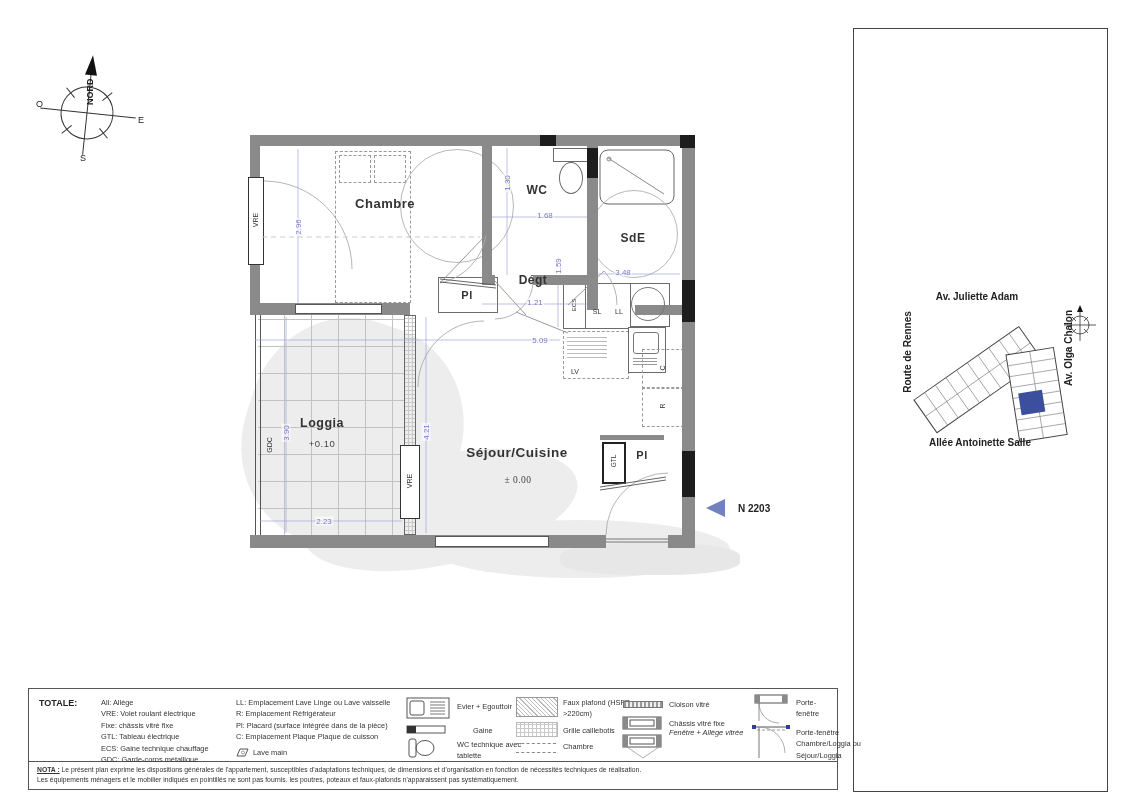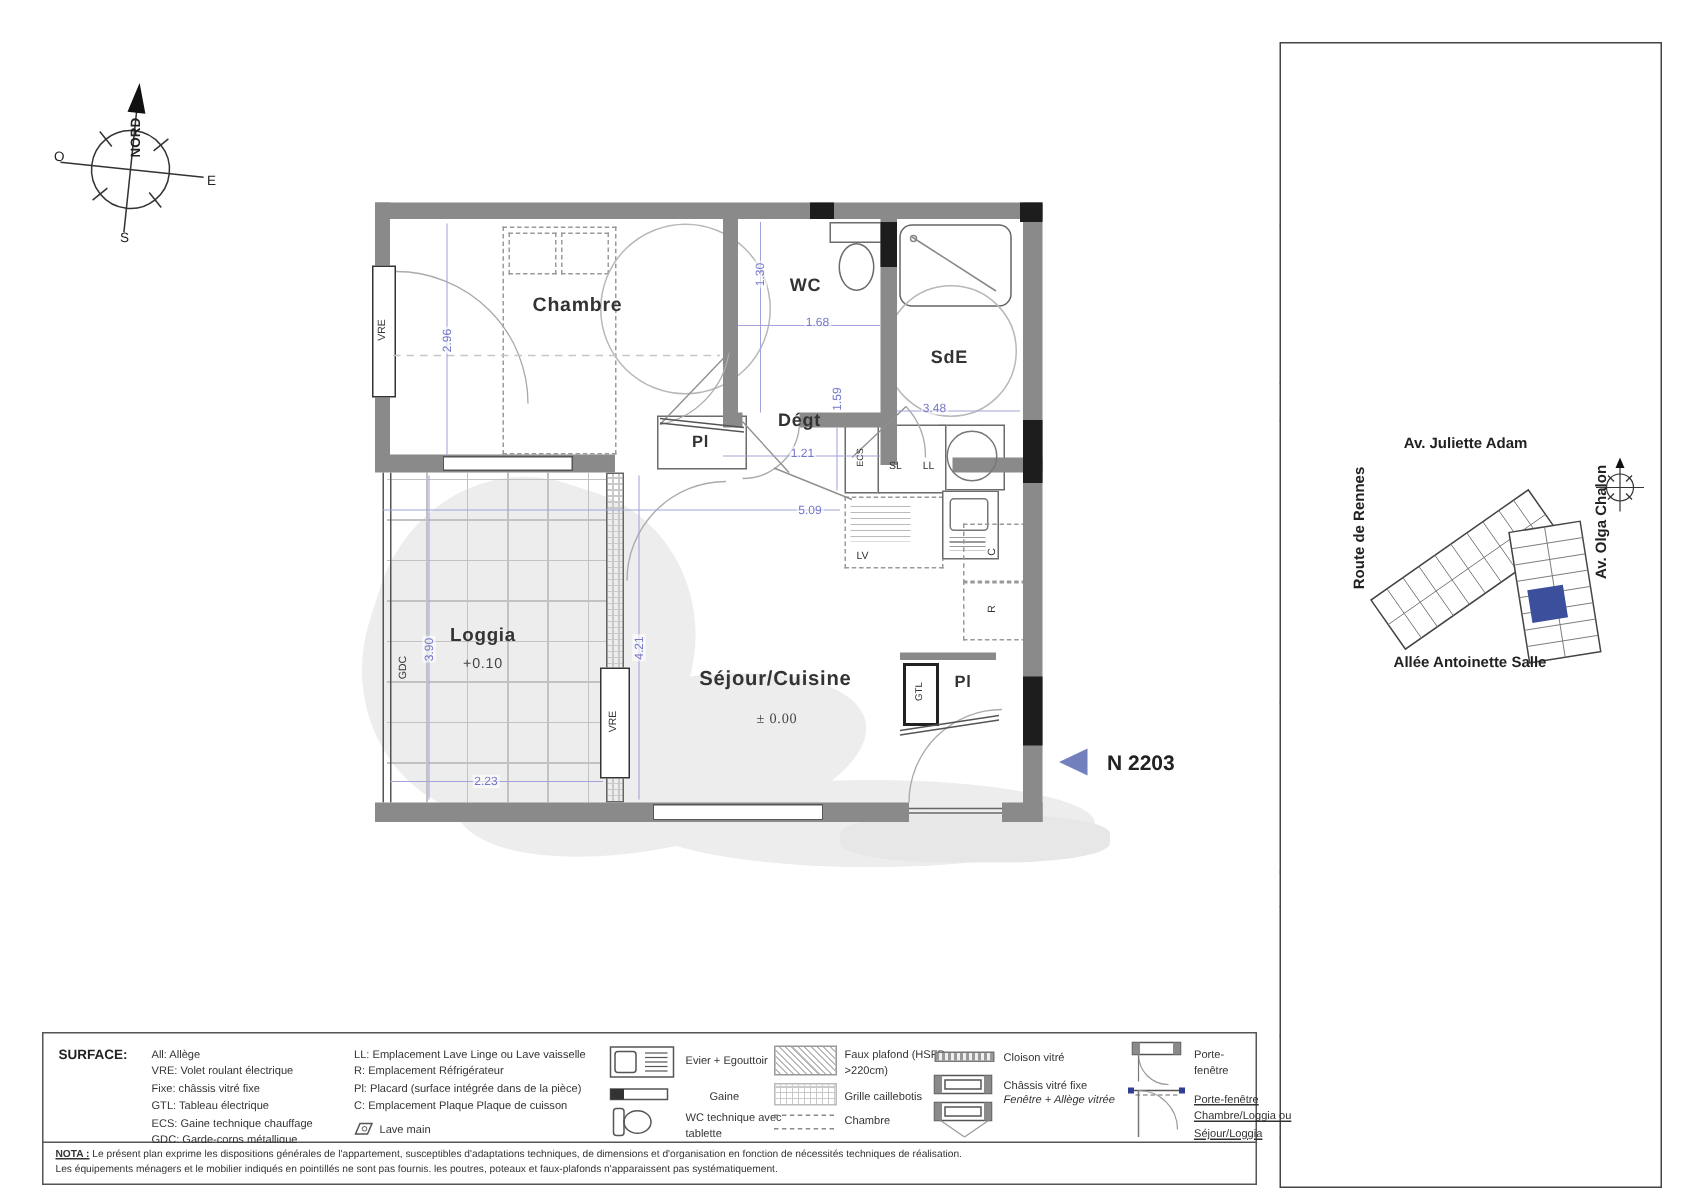--- a/index.html
+++ b/index.html
@@ -172,21 +172,21 @@
   <span class="rot dim" style="left:308px;top:131px;">1.59</span>
   <span class="ctr dim" style="left:285px;top:167px;">1.21</span>
   <span class="ctr dim" style="left:290px;top:205px;">5.09</span>
   <span class="rot dim" style="left:36px;top:298px;">3.90</span>
   <span class="ctr dim" style="left:74px;top:386px;">2.23</span>
   <span class="rot dim" style="left:176px;top:297px;">4.21</span>
 </div>
 
 <div class="abs" style="left:706px;top:499px;z-index:2;display:flex;align-items:center;">
   <span style="width:0;height:0;border-top:9px solid transparent;border-bottom:9px solid transparent;border-right:19px solid #7280bd;"></span>
-  <span style="margin-left:13px;font-weight:bold;font-size:14px;color:#222;">N 2203</span>
+  <span style="margin-left:13px;font-weight:bold;font-size:10px;color:#222;">N 2203</span>
 </div>
 
 <div class="abs" style="left:853px;top:28px;width:255px;height:764px;border:1px solid #444;box-sizing:border-box;background:#fff;z-index:2;"></div>
 
 <div class="panel-sec" style="top:50px;height:60px;display:flex;justify-content:center;align-items:center;">
   <div style="display:flex;align-items:center;gap:9px;color:#433d92;font-size:34px;font-weight:bold;">
     <span>L</span>
     <span>a</span>
     <span>ø</span>
     <span style="width:2px;height:30px;background:#8f8bc4;"></span>
@@ -323,21 +323,21 @@
       <div style="background:#2f3f96;grid-row:2;"></div>
   </div>
 </div>
 <div class="panel-sec" style="top:758px;border-top:1px solid #444;"></div>
 <div class="panel-sec" style="top:765px;padding:0 8px;display:flex;justify-content:space-between;font-size:9.5px;">
   <span><b>Édition:</b> <span>26 Avril 2023</span></span>
   <span><b>Indice:</b> <span>0</span></span>
 </div>
 
 <div class="abs" style="left:28px;top:688px;width:810px;height:74px;border:1px solid #555;box-sizing:border-box;background:#fff;z-index:2;">
-  <span class="abs" style="left:10px;top:9px;font-size:9px;font-weight:bold;">SURFACE:</span>
+  <span class="abs" style="left:10px;top:9px;font-size:9px;font-weight:bold;">TOTALE:</span>
 
   <div class="abs legend-txt" style="left:207px;top:8px;">
     <div>LL: Emplacement Lave Linge ou Lave vaisselle</div>
     <div>R: Emplacement Réfrigérateur</div>
     <div>Pl: Placard (surface intégrée dans de la pièce)</div>
     <div>C: Emplacement Plaque Plaque de cuisson</div>
     <div style="margin-top:4px;display:flex;align-items:center;gap:4px;">
       <svg style="position:static;" width="13" height="9" viewBox="0 0 13 9">
           <path d="M1 8 L4 1 H12 L9 8 Z" fill="none" stroke="#555"></path>
           <circle cx="7" cy="4.5" r="1.5" fill="none" stroke="#777" stroke-width=".7"></circle>
@@ -413,19 +413,19 @@
   </svg>
   <span class="abs legend-txt" style="left:767px;top:8px;">Porte-fenêtre</span>
   <svg style="left:722px;top:36px;" width="40" height="34" viewBox="0 0 40 34">
     <line x1="2" y1="2" x2="38" y2="2" stroke="#555"></line>
       <rect x="1" y="0" width="4" height="4" fill="#2f3f96"></rect>
       <rect x="35" y="0" width="4" height="4" fill="#2f3f96"></rect>
     <line x1="6" y1="5" x2="34" y2="5" stroke="#999" stroke-dasharray="3 2"></line>
     <line x1="8" y1="2" x2="8" y2="33" stroke="#777"></line>
     <path d="M 8 2 A 26 26 0 0 1 34 28" fill="none" stroke="#999" stroke-width=".8"></path>
   </svg>
-  <span class="abs legend-txt" style="left:767px;top:38px;width:68px;white-space:normal;text-decoration:underline;">Porte-fenêtre Chambre/Loggia ou Séjour/Loggia</span>
+  <span class="abs legend-txt" style="left:767px;top:38px;width:68px;white-space:normal;">Porte-fenêtre Chambre/Loggia ou Séjour/Loggia</span>
 </div>
 
 <div class="abs" style="left:28px;top:762px;width:810px;height:28px;border:1px solid #555;border-top:none;box-sizing:border-box;background:#fff;z-index:2;padding:3px 8px;font-size:6.8px;color:#333;line-height:10px;">
   <div><b style="text-decoration:underline;">NOTA :</b> <span>Le présent plan exprime les dispositions générales de l'appartement, susceptibles d'adaptations techniques, de dimensions et d'organisation en fonction de nécessités techniques de réalisation.</span></div>
   <div>Les équipements ménagers et le mobilier indiqués en pointillés ne sont pas fournis. les poutres, poteaux et faux-plafonds n'apparaissent pas systématiquement.</div>
 </div>
 
 </body></html>

